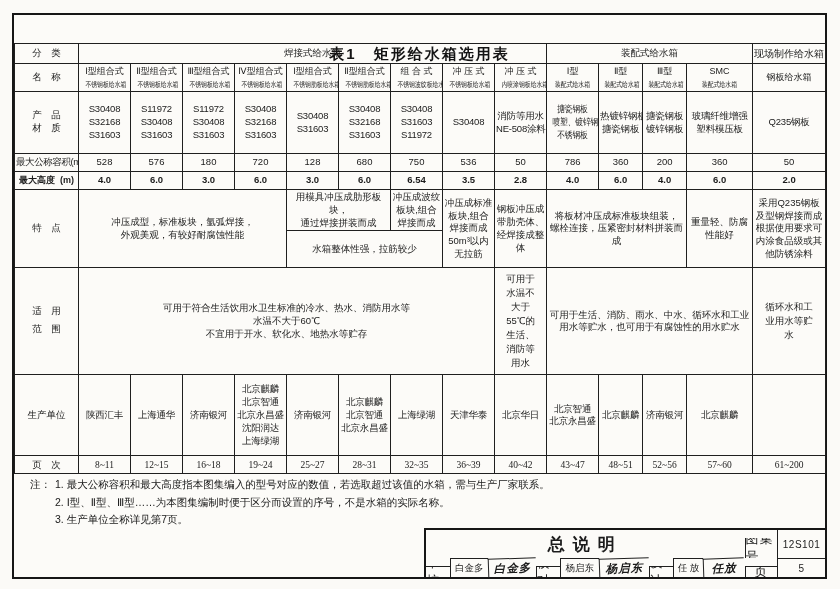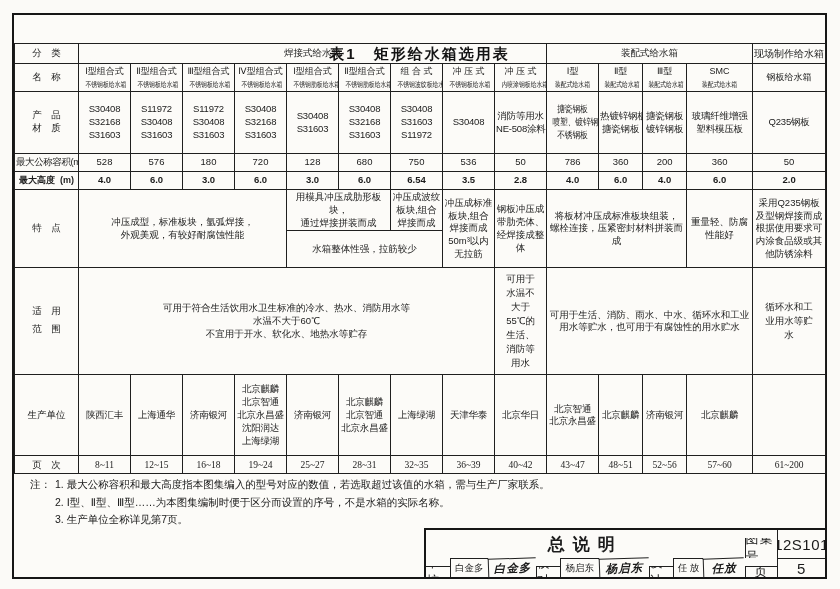--- a/index.html
+++ b/index.html
@@ -59,21 +59,21 @@
             border:2px solid #161616; background:#fcfbf8;
             display:grid;
             grid-template-columns:28fr 44fr 56fr 28fr 46fr 58fr 28fr 36fr 48fr 38fr 56fr;
             grid-template-rows:28px 19px; }
   .tblock > div { border-left:1px solid #1f1f1f; border-top:1px solid #1f1f1f;
                   display:flex; align-items:center; justify-content:center; overflow:hidden; }
   .tblock > .nb { border-left:none; }
   .tblock > .nt { border-top:none; }
   .tb-main { grid-column:1 / 10; font-size:17px; font-weight:bold; letter-spacing:8px; }
   .tb-lab  { font-size:13px; letter-spacing:1px;margin-top:8px; }
-  .tb-val  { font-size:15px; letter-spacing:0.5px; }
+  .tb-val  { font-size:10px; letter-spacing:0.5px; }
   .tb-name { font-size:9.5px; }
   .tb-sig  { font-size:11.5px; font-weight:bold; font-style:italic;
              transform:rotate(-2deg); letter-spacing:1px; }
 </style>
 </head>
 <body>
 
 <div class="page">
   <div class="frame">
 

